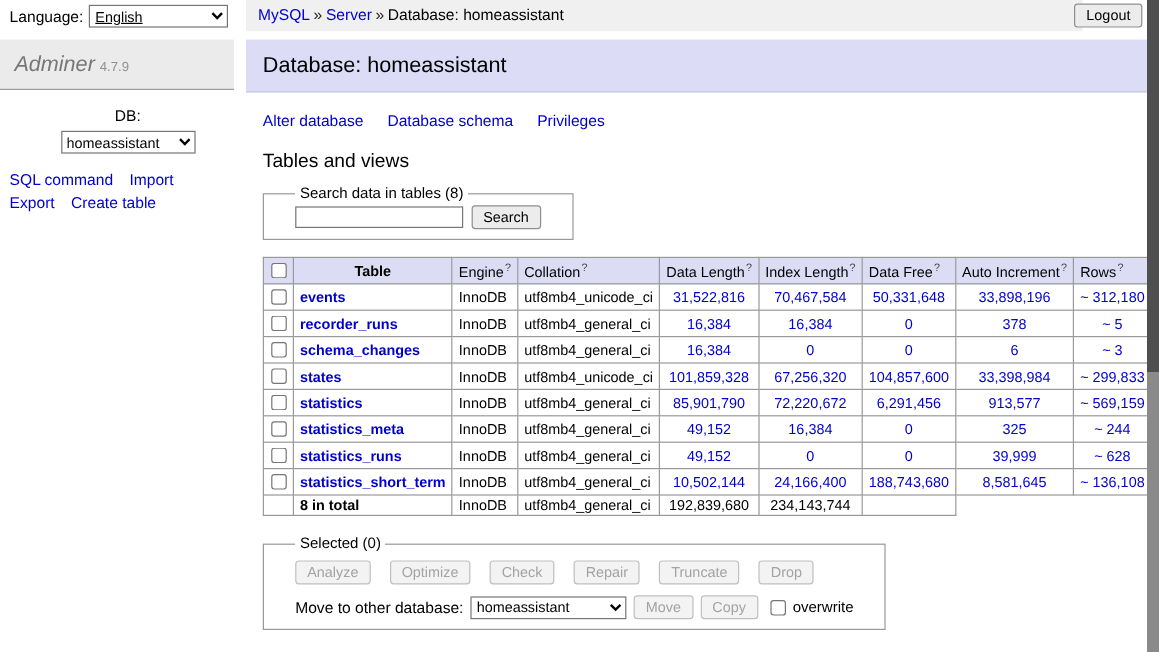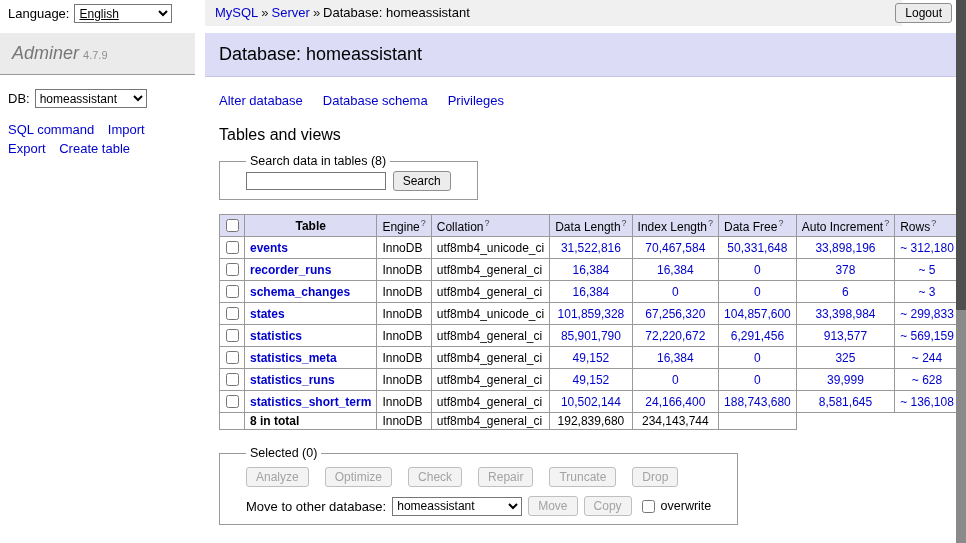--- a/index.html
+++ b/index.html
@@ -23,41 +23,41 @@
     font-size: 12px; height: 19px; border: 1px solid #767676; background: #fff;
   }
   input[type="text"] {
     font-family: "Liberation Sans", "DejaVu Sans", sans-serif;
     font-size: 12px; height: 18px; border: 1px solid #767676; padding: 1px 3px;
   }
 
   
   .topbar { position: relative; height: 26px; }
   .language { position: absolute; left: 8px; top: 4px; display: flex; align-items: center; gap: 5px; }
-  .language select { width: 98px; text-decoration: underline; }
+  .language select { width: 116px; text-decoration: underline; }
   .breadcrumb {
     margin-left: 205px; margin-right: 64px; background: #f0f0f0;
     padding: 5px 10px; height: 26px; font-size: 13px;
   }
   .breadcrumb .sep { color: #222; margin: 0 3px; }
   .logout-wrap { position: absolute; right: 14px; top: 3px; }
 
   
   .layout { display: flex; align-items: flex-start; }
   .sidebar { width: 205px; flex: 0 0 205px; }
   .main { flex: 1; margin-right: 60px; }
 
   
   .sidebar h1 {
     margin: 7px 0 0; width: 195px; background: #ebebeb; border-bottom: 1px solid #999;
     padding: 10px 12px; font-size: 18px; font-weight: normal; color: #777;
   }
   .sidebar h1 .logo { font-style: italic; }
   .sidebar h1 .version { font-size: 11px; color: #909090; margin-left: 4px; font-style: normal; }
-  .db-row { margin: 14px 0 0 8px; display: flex; align-items: center; gap: 5px; }
+  .db-row { margin: 14px 0 0 8px; display: flex; align-items: center; gap: 5px; flex-direction: column; }
   .db-row select { width: 112px; }
   .side-links { margin: 14px 0 2px; padding-left: 8px; line-height: 1.3; }
   .side-links a { margin-right: 10px; }
   .side-links.second { margin-top: 0; }
   .tables-list { margin-top: 12px; width: 195px; padding: 0 0 12px 8px; border-bottom: 1px solid #bbb; }
   .tables-list a { display: block; line-height: 16px; font-size: 12.5px; }
 
   
   .main h2 {
     margin: 7px 0 0; background: #dcdcf7; border-bottom: 1px solid #c6c6e8;

